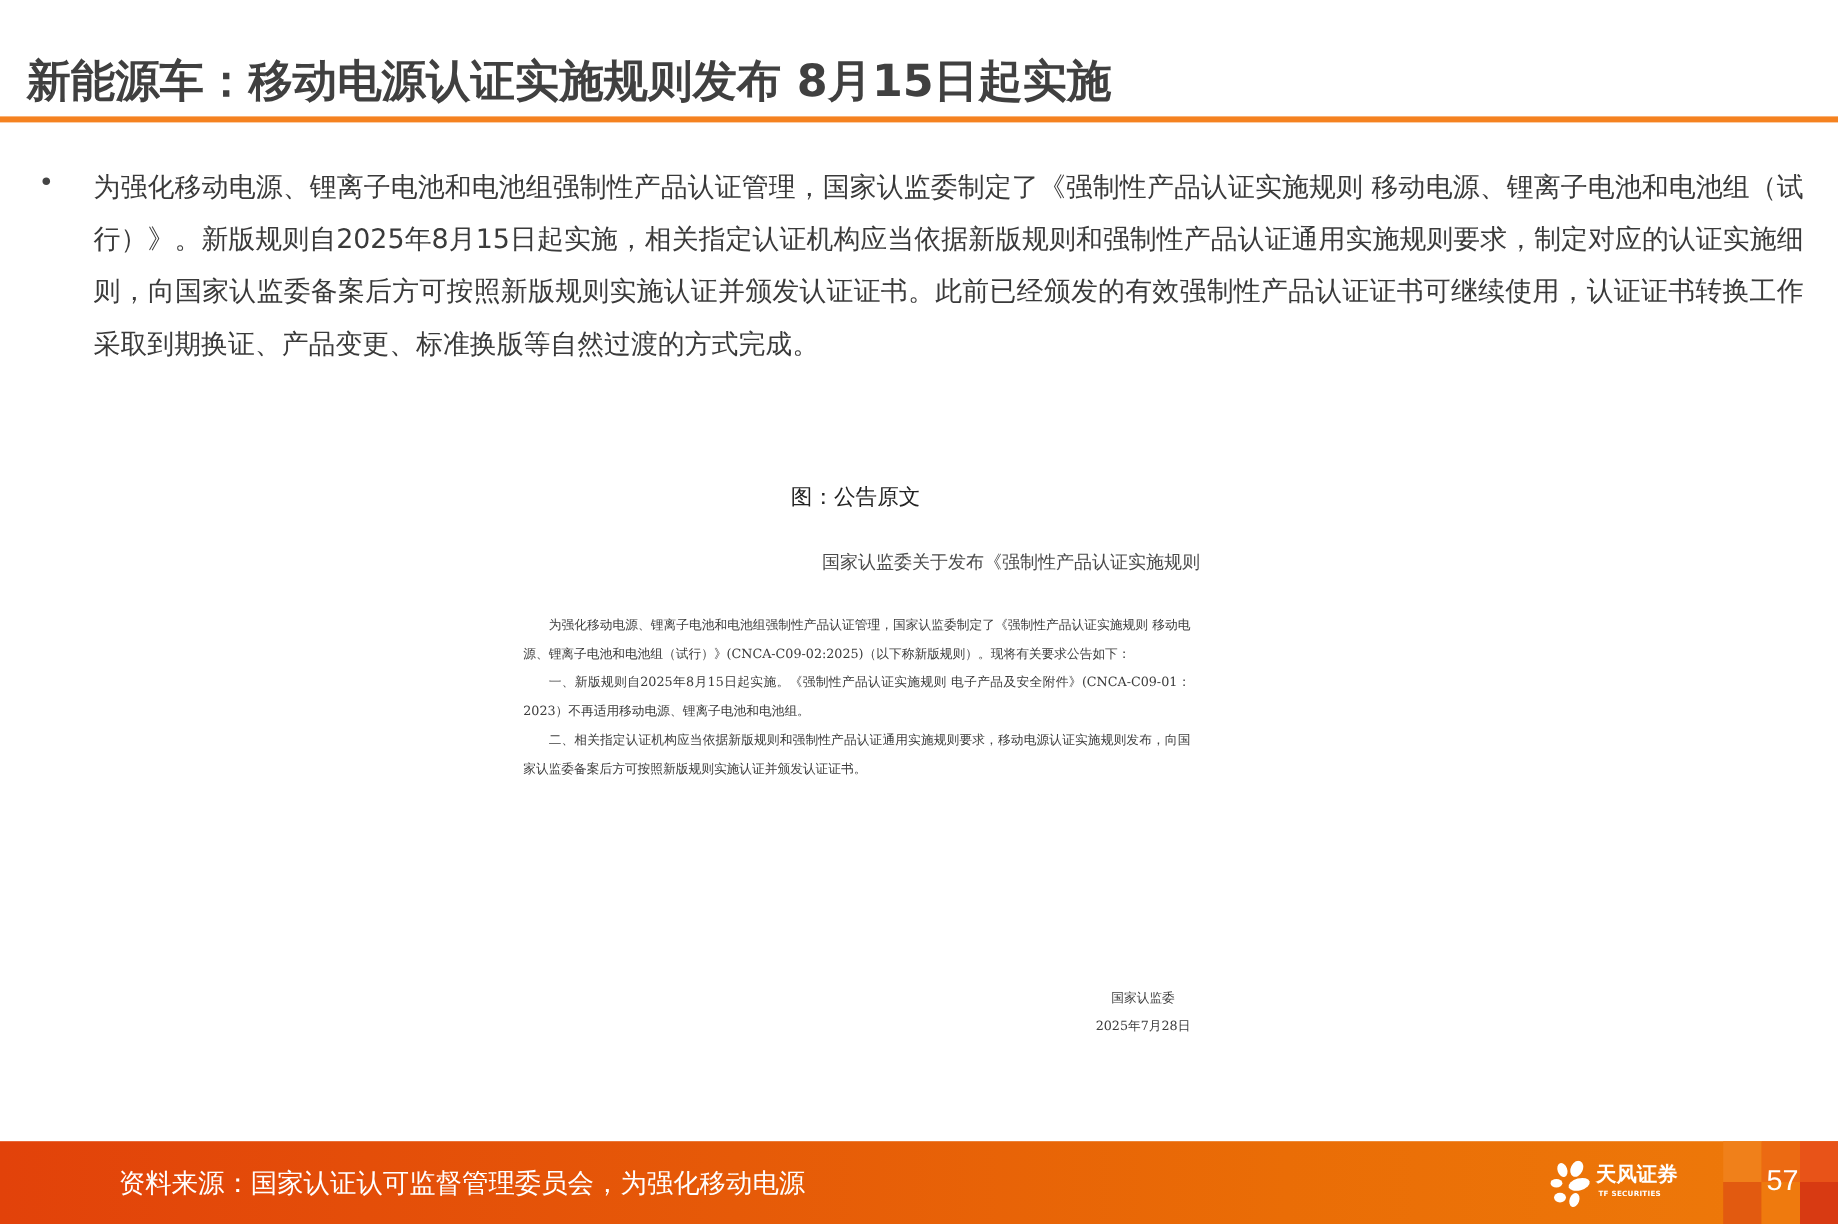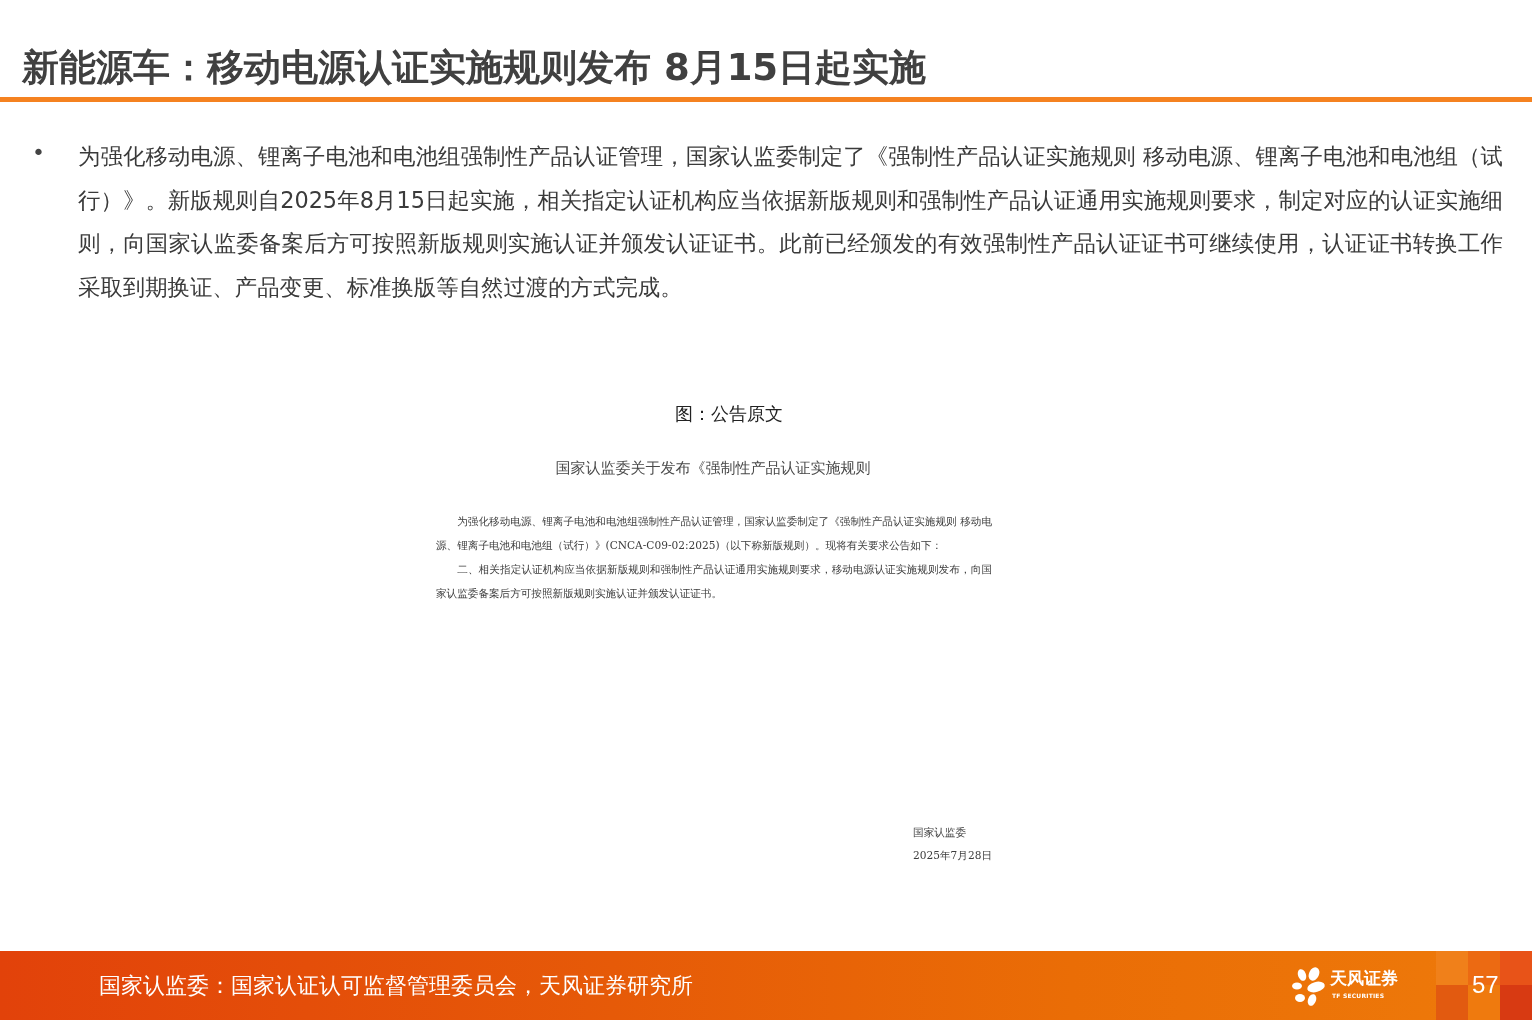--- a/index.html
+++ b/index.html
@@ -19,40 +19,40 @@
   .bullet-dot {
     position: absolute; left: 32px; top: 140px; font-size: 22px; color: #444;
   }
   .bullet-text {
     position: absolute; left: 78px; top: 135px; width: 1425px;
     font-size: 22.4px; line-height: 43.5px; color: #3a3a3a;
     text-align: justify;
   }
 
   .fig-caption {
-    position: absolute; left: 16px; width: 1426px; top: 402px; text-align: center;
+    position: absolute; left: 0; width: 1426px; top: 402px; text-align: center;
     font-size: 18px; color: #222;
   }
 
   .notice {
     position: absolute; left: 430px; top: 455px; width: 570px;
     color: #555;
   }
   .notice-title {
-    text-align: center; font-size: 15px; line-height: 27px; color: #4a4a4a;
+    text-align: right; font-size: 15px; line-height: 27px; color: #4a4a4a;
     margin-left: -4px;
   }
   .notice-body {
     margin-top: 27px; font-family: "DejaVu Serif", "Liberation Serif", serif;
     font-size: 10.6px; line-height: 24px; color: #3c3c3c; padding: 0 8px 0 6px;
     text-align: justify;
   }
   .notice-body p { text-indent: 2em; }
   .notice-sign {
-    position: absolute; right: 8px; top: 366px; text-align: left;
+    position: absolute; right: 8px; top: 366px; text-align: center;
     font-family: "DejaVu Serif", "Liberation Serif", serif;
     font-size: 10.6px; line-height: 23px; color: #3c3c3c;
   }
 
   .footer {
     position: absolute; left: 0; top: 951px; width: 1532px; height: 69px;
     background: linear-gradient(90deg, #e2420a 0%, #e65a08 40%, #ea6d06 70%, #ee7a0a 100%);
   }
   .footer-source {
     position: absolute; left: 99px; top: 20px; font-size: 22px; color: #fff; white-space: nowrap;
@@ -79,30 +79,31 @@
 <div class="bullet-text">为强化移动电源、锂离子电池和电池组强制性产品认证管理，国家认监委制定了《强制性产品认证实施规则 移动电源、锂离子电池和电池组（试行）》。新版规则自2025年8月15日起实施，相关指定认证机构应当依据新版规则和强制性产品认证通用实施规则要求，制定对应的认证实施细则，向国家认监委备案后方可按照新版规则实施认证并颁发认证证书。此前已经颁发的有效强制性产品认证证书可继续使用，认证证书转换工作采取到期换证、产品变更、标准换版等自然过渡的方式完成。</div>
 
 <div class="fig-caption">图：公告原文</div>
 
 <div class="notice">
   <div class="notice-title">
     <div>国家认监委关于发布《强制性产品认证实施规则</div>
   </div>
   <div class="notice-body">
     <p>为强化移动电源、锂离子电池和电池组强制性产品认证管理，国家认监委制定了《强制性产品认证实施规则 移动电源、锂离子电池和电池组（试行）》(CNCA-C09-02:2025)（以下称新版规则）。现将有关要求公告如下：</p>
+    <p>一、新版规则自2025年8月15日起实施。《强制性产品认证实施规则 电子产品及安全附件》(CNCA-C09-01：2023）不再适用移动电源、锂离子电池和电池组。</p>
     <p>二、相关指定认证机构应当依据新版规则和强制性产品认证通用实施规则要求，移动电源认证实施规则发布，向国家认监委备案后方可按照新版规则实施认证并颁发认证证书。</p>
   </div>
   <div class="notice-sign">
     <div>国家认监委</div>
     <div>2025年7月28日</div>
   </div>
 </div>
 
 <div class="footer">
-  <div class="footer-source">国家认监委：国家认证认可监督管理委员会，天风证券研究所</div>
+  <div class="footer-source">资料来源：国家认证认可监督管理委员会，为强化移动电源</div>
 
   <div class="logo">
     <svg width="36" height="40" viewBox="0 0 36 40" style="position:absolute;left:0;top:2px;">
       <ellipse cx="10" cy="8" rx="4" ry="6" fill="#fff" transform="rotate(-20 10 8)"></ellipse>
       <ellipse cx="22" cy="7" rx="5" ry="7" fill="#fff" transform="rotate(25 22 7)"></ellipse>
       <ellipse cx="5" cy="19" rx="5" ry="3.5" fill="#fff"></ellipse>
       <ellipse cx="24" cy="20" rx="9" ry="5" fill="#fff" transform="rotate(-15 24 20)"></ellipse>
       <ellipse cx="8" cy="31" rx="5" ry="4" fill="#fff"></ellipse>
       <ellipse cx="20" cy="33" rx="4" ry="6" fill="#fff" transform="rotate(20 20 33)"></ellipse>
     </svg>

